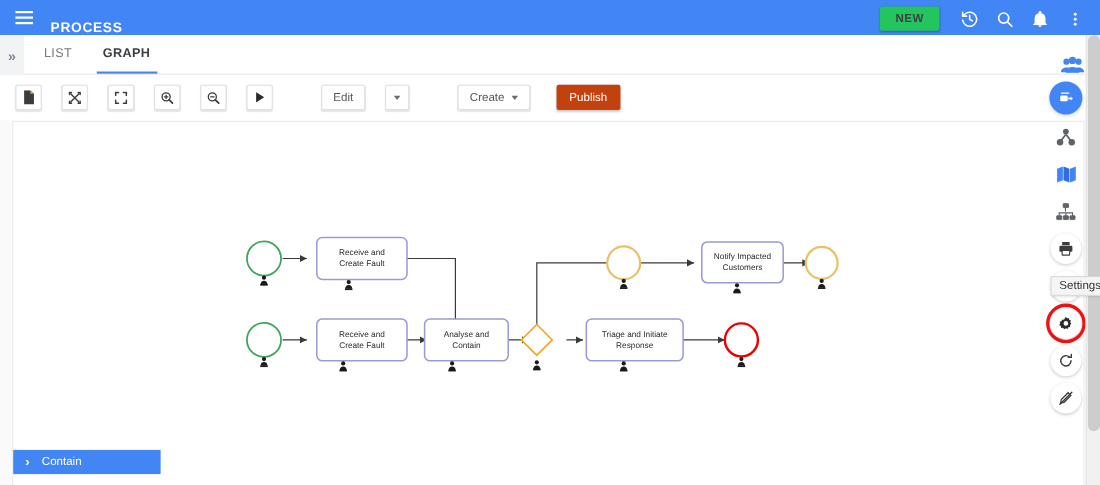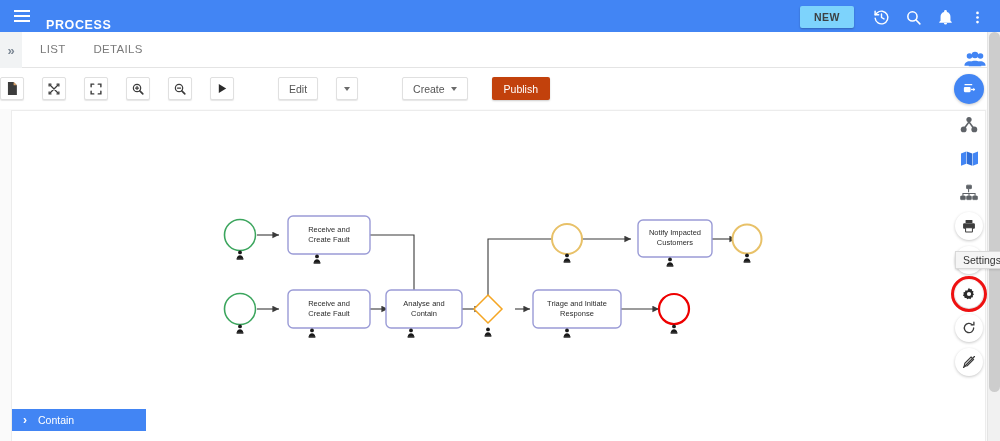--- a/index.html
+++ b/index.html
@@ -15,21 +15,21 @@
     position: absolute; left:0; top:0; width:1000px; height:32px;
     background:#4285f4; display:flex; align-items:flex-end;
   }
   .hamburger { width:32px; height:32px; margin-left:6px; display:flex;
     flex-direction:column; justify-content:center; align-items:center; cursor:pointer; }
   .hamburger span { display:block; width:16px; height:2px; background:#fff; margin:1.5px 0; }
   .app-title { color:#fff; font-size:12.5px; font-weight:bold; letter-spacing:.6px;
     margin-left:8px; }
   .appbar-right { margin-left:auto; display:flex; align-items:center; gap:2px; padding-right:8px; }
   .new-btn {
-    background:#7dd3fc; color:#3c4043; font-size:10.5px; font-weight:bold; letter-spacing:.5px;
+    background:#22c55e; color:#3c4043; font-size:10.5px; font-weight:bold; letter-spacing:.5px;
     border:none; border-radius:2px; padding:5px 14px; cursor:pointer;
     box-shadow:0 1px 2px rgba(0,0,0,.25); margin-right:10px;margin-left:14px;
   }
   .bar-icon { width:30px; height:30px; display:flex; align-items:center; justify-content:center;
      cursor:pointer; }
   .bar-icon svg { display:block; }
 
   
   .tabbar {
     position:absolute; left:0; top:32px; width:1000px; height:36px;
@@ -43,21 +43,21 @@
     display:flex; align-items:center; cursor:pointer; letter-spacing:.3px; position:relative; }
   .tab.active { color:#3c4043; font-weight:bold; }
   .tab.active:after { content:""; position:absolute; left:8px; right:8px; bottom:0;
     height:2.5px; background:#4285f4; }
   .group-icon { margin-left:auto; margin-right:14px; display:flex; align-items:center;
      cursor:pointer; }
 
   
   .toolbar {
     position:absolute; left:0; top:68px; width:1000px; height:41px; background:#fff;
-    display:flex; align-items:center; gap:18px;
+    display:flex; align-items:center; padding-left:14px; gap:18px;
   }
   .tbtn {
     width:24px; height:23px; background:#fff; border:1px solid #e0e0e0; border-radius:2px;
     display:flex; align-items:center; justify-content:center; cursor:pointer;
     box-shadow:0 1px 1px rgba(0,0,0,.10);
   }
   .tbtn svg { display:block; }
   .tgap { width:8px; }
   .txt-btn {
     height:23px; background:#fff; border:1px solid #e0e0e0; border-radius:2px;
@@ -156,21 +156,21 @@
             <circle cx="12" cy="18.5" r="1.9"></circle>
         </svg>
       </div>
     </div>
   </div>
 
   <div class="tabbar">
     <div class="expander">»</div>
     <div class="tabs">
       <div class="tab">LIST</div>
-      <div class="tab">DETAILS</div>
+      <div class="tab active">GRAPH</div>
     </div>
     <div class="group-icon">
       <svg width="22" height="16" viewBox="0 0 26 18" fill="#4285f4">
         <circle cx="6.5" cy="5.5" r="3.3"></circle>
           <circle cx="19.5" cy="5.5" r="3.3"></circle>
           <circle cx="13" cy="4.2" r="3.9"></circle>
         <path d="M0.5 17c0-3.3 2.8-5.2 6-5.2s6 1.9 6 5.2z"></path>
         <path d="M13.5 17c0-3.3 2.8-5.2 6-5.2s6 1.9 6 5.2z"></path>
         <path d="M5.6 17.5c0-4 3.3-6.3 7.4-6.3s7.4 2.3 7.4 6.3z"></path>
       </svg>

